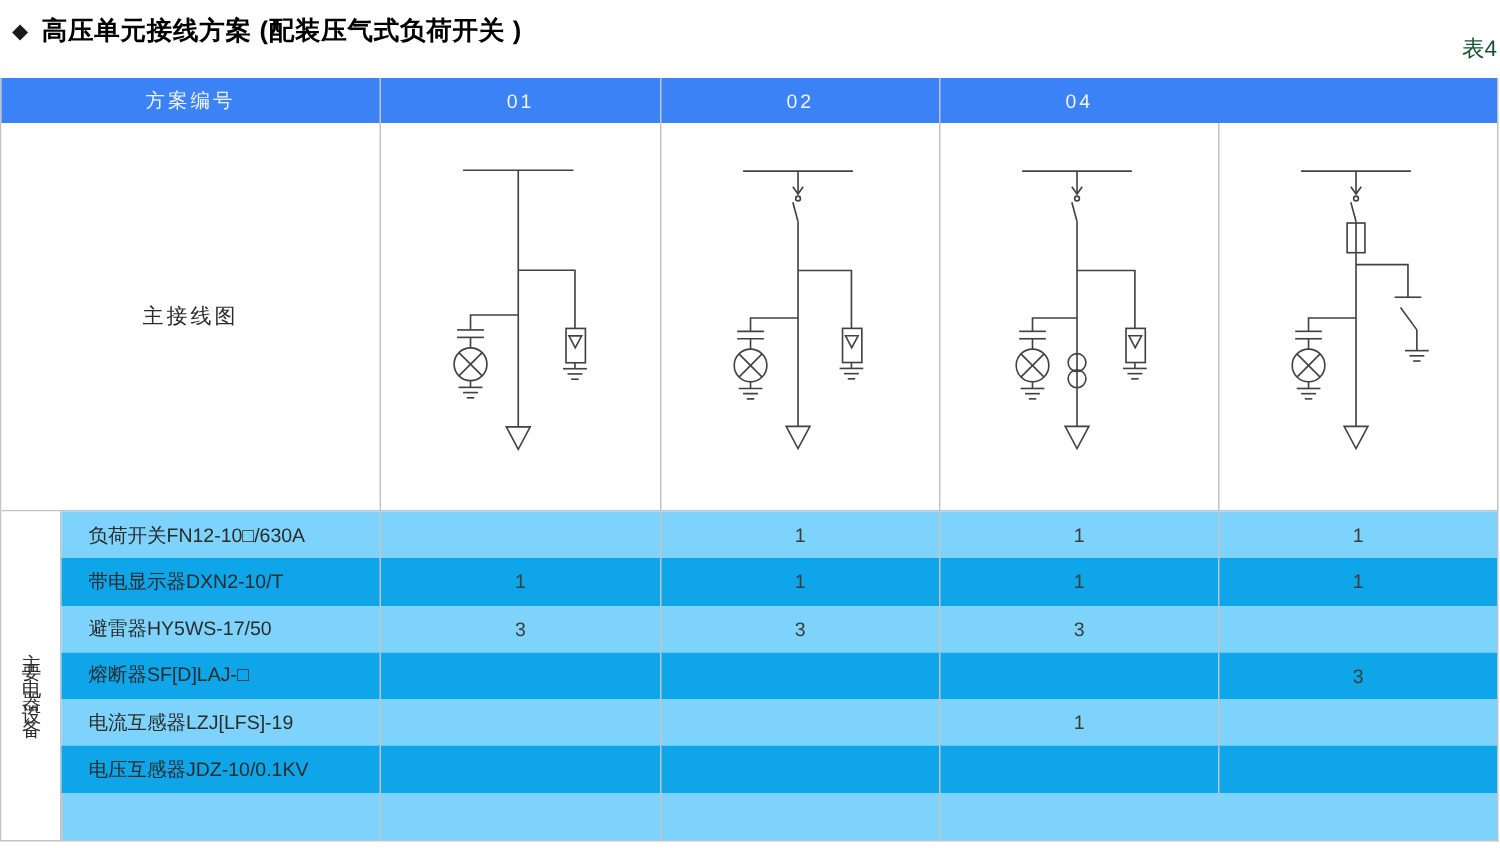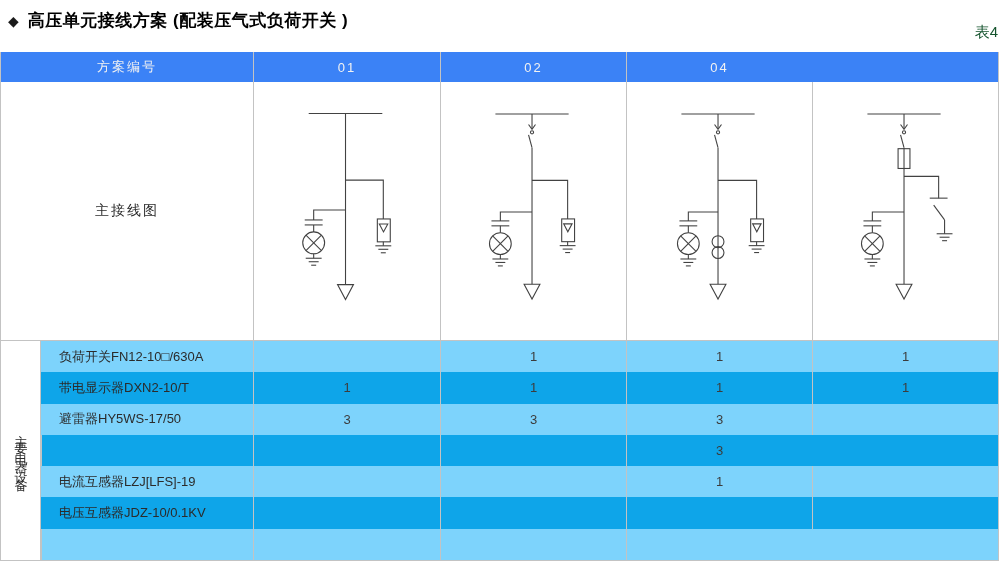--- a/index.html
+++ b/index.html
@@ -231,20 +231,21 @@
 
         <div class="equip-row pink">
           <div class="equip-name">避雷器HY5WS-17/50</div>
           <div class="equip-val">3</div>
           <div class="equip-val">3</div>
           <div class="equip-val">3</div>
           <div class="equip-val"></div>
         </div>
 
         <div class="equip-row white">
+          <div class="equip-name">熔断器SF[D]LAJ-□</div>
           <div class="equip-val"></div>
           <div class="equip-val"></div>
           <div class="equip-val"></div>
           <div class="equip-val">3</div>
         </div>
 
         <div class="equip-row pink">
           <div class="equip-name">电流互感器LZJ[LFS]-19</div>
           <div class="equip-val"></div>
           <div class="equip-val"></div>

